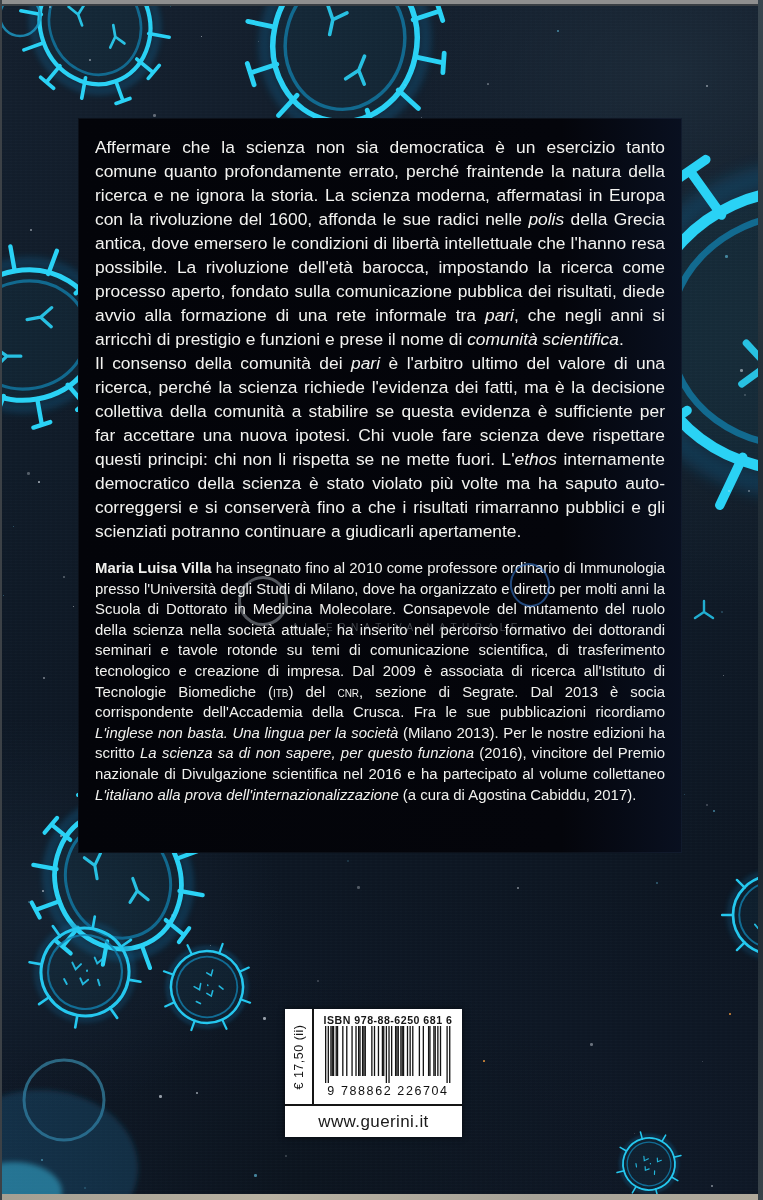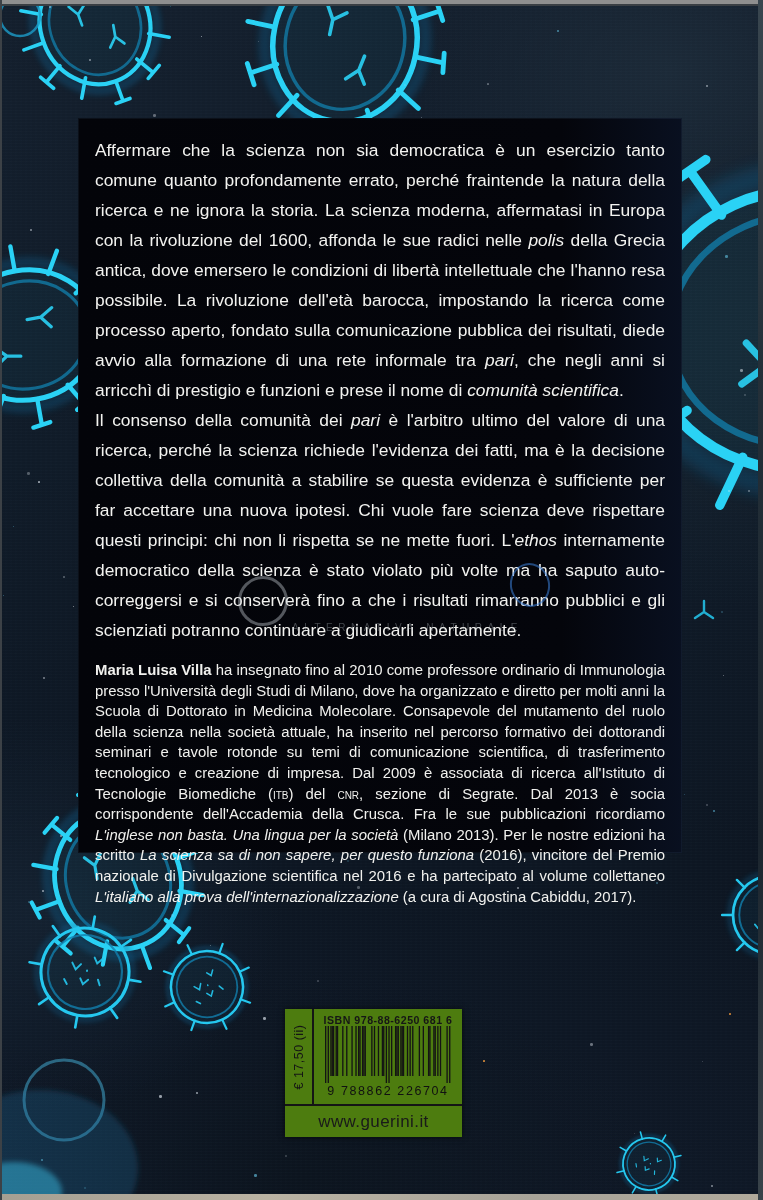--- a/index.html
+++ b/index.html
@@ -32,41 +32,41 @@
   svg.art{position:absolute;inset:0;z-index:1;}
   #speckles{position:absolute;inset:0;z-index:1;pointer-events:none;}
   #speckles i{position:absolute;border-radius:50%;display:block;}
 
   .panel{
     position:absolute;left:78px;top:118px;width:604px;height:735px;z-index:2;
     box-sizing:border-box;padding:17px 17px 0 17px;
     background:linear-gradient(90deg,#030409 0%,#04050b 80%,#091020 100%);
     box-shadow:0 0 0 1px rgba(90,130,170,.10) inset;
   }
-  .blurb{color:#f3f3f0;font-size:17.4px;line-height:30px;text-align:justify;margin:0;}
+  .blurb{color:#f3f3f0;font-size:17.4px;line-height:24px;text-align:justify;margin:0;}
   .bio{color:#f1f1ee;font-size:14.9px;line-height:20.6px;text-align:justify;margin:15px 0 0 0;}
   .sketch-ring{
     position:absolute;left:432px;top:445px;width:36px;height:40px;border-radius:50%;
     border:2px solid rgba(60,130,220,.55);transform:rotate(-12deg);
   }
   .watermark{
     position:absolute;left:238px;top:576px;width:430px;z-index:3;pointer-events:none;
     color:rgba(196,202,210,.40);
   }
   .wm-row{display:flex;align-items:center;}
   .wm-ring{width:50px;height:50px;border-radius:50%;border:3px solid rgba(196,202,210,.42);
     box-sizing:border-box;flex:0 0 auto;margin-right:6px;}
   .wm-name{font-family:"DejaVu Serif",serif;font-style:italic;font-size:38px;
     letter-spacing:1px;white-space:nowrap;}
   .wm-tag{font-size:10px;letter-spacing:5.5px;margin:-4px 0 0 54px;white-space:nowrap;
     color:rgba(190,198,206,.34);}
 
   .barcode-label{
     position:absolute;left:285px;top:1009px;width:177px;height:128px;z-index:4;
-    background:#4d7c0f;display:flex;flex-direction:column;color:#121212;
+    background:#ffffff;display:flex;flex-direction:column;color:#121212;
     box-shadow:0 0 6px rgba(0,0,0,.6);
   }
   .label-main{flex:1;display:flex;min-height:0;}
   .price-strip{width:27px;flex:0 0 auto;border-right:2px solid #151515;
     display:flex;align-items:center;justify-content:center;}
   .price-strip span{transform:rotate(-90deg);white-space:nowrap;font-size:12.5px;
     letter-spacing:.5px;color:#151515;}
   .code-area{flex:1;display:flex;flex-direction:column;align-items:center;padding-top:5px;}
   .isbn-line{font-size:10.6px;letter-spacing:.5px;font-weight:bold;color:#161616;}
   .digits-line{font-size:12.5px;letter-spacing:1.6px;color:#111;margin-top:0px;}

